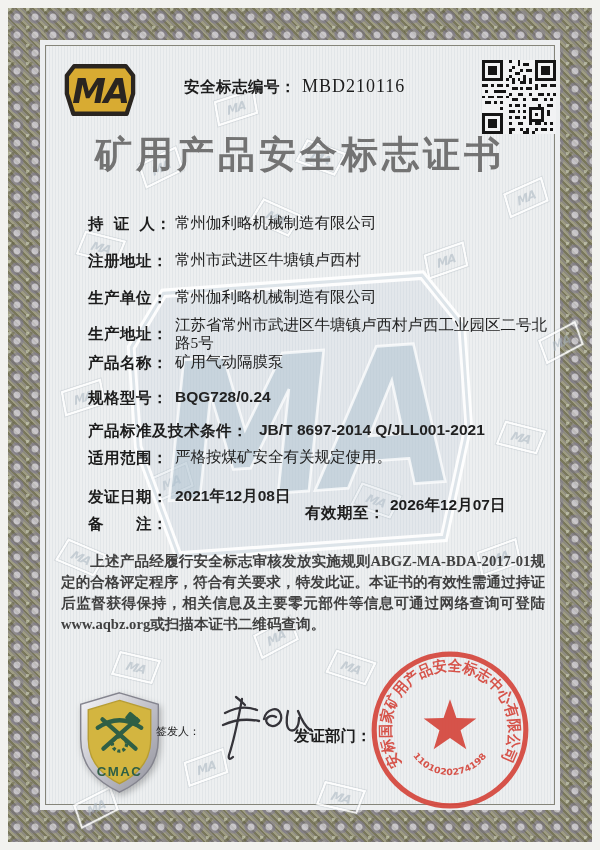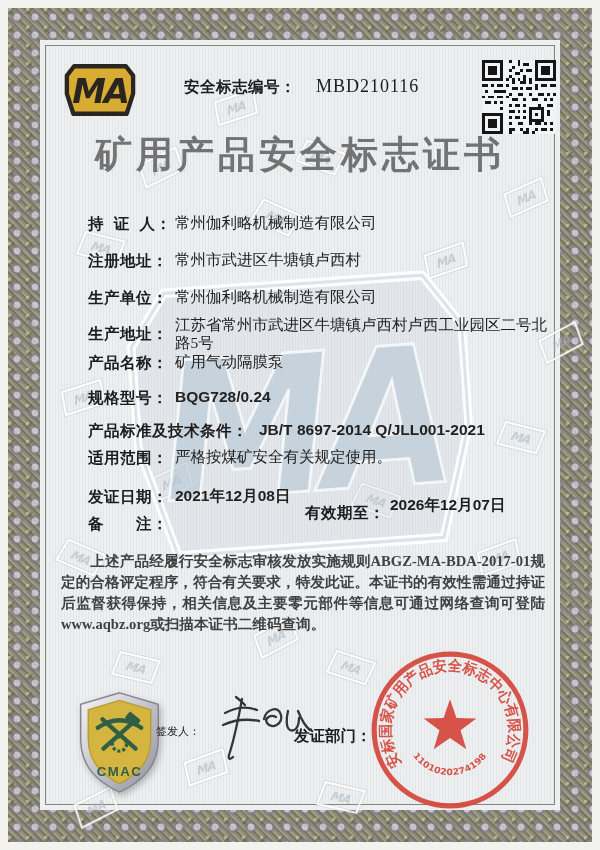--- a/index.html
+++ b/index.html
@@ -20,21 +20,21 @@
   
   .wm{position:absolute;width:38px;height:21px;border:2px solid rgba(255,255,255,.85);
       box-shadow:0 0 0 1px rgba(168,178,188,.28), inset 0 0 0 1px rgba(168,178,188,.28);
       color:rgba(168,180,192,.55);font:italic 900 12px "DejaVu Sans",sans-serif;
       display:flex;align-items:center;justify-content:center;z-index:1;letter-spacing:-1px;}
   .bigwm{position:absolute;left:122px;top:268px;width:360px;height:295px;z-index:1;transform:rotate(-4deg);}
   
   .ma-logo{position:absolute;left:64px;top:58px;width:72px;height:64px;z-index:5;}
   .certno{position:absolute;left:184px;top:76px;z-index:5;white-space:nowrap;}
   .certno .lbl{font-weight:700;font-size:15.5px;letter-spacing:.5px;}
-  .certno .num{font-family:"Liberation Serif","DejaVu Serif",serif;font-size:18px;letter-spacing:1px;margin-left:20px;}
+  .certno .num{font-family:"Liberation Serif","DejaVu Serif",serif;font-size:18px;letter-spacing:1px;margin-left:6px;}
   .qr{position:absolute;left:482px;top:60px;width:74px;height:74px;z-index:5;}
   .title{position:absolute;left:0;top:130px;width:100%;text-align:center;z-index:5;
          font-family:"Liberation Serif","DejaVu Serif",serif;font-weight:900;font-size:37px;letter-spacing:4px;color:#737373;}
   
   .row{position:absolute;left:88px;width:465px;z-index:5;font-size:15.5px;}
   .row .lbl{position:absolute;left:0;top:0;font-weight:700;letter-spacing:.5px;white-space:nowrap;font-family:Liberation Mono, monospace;}
   .row .val{position:absolute;left:87px;top:0;width:378px;font-family:"Liberation Serif","DejaVu Serif",serif;
             font-weight:400;line-height:1.18;color:#222;}
   .row.wide .val{left:171px;}
   .row .num{font-family:"Liberation Sans","DejaVu Sans",sans-serif;font-weight:700;}

